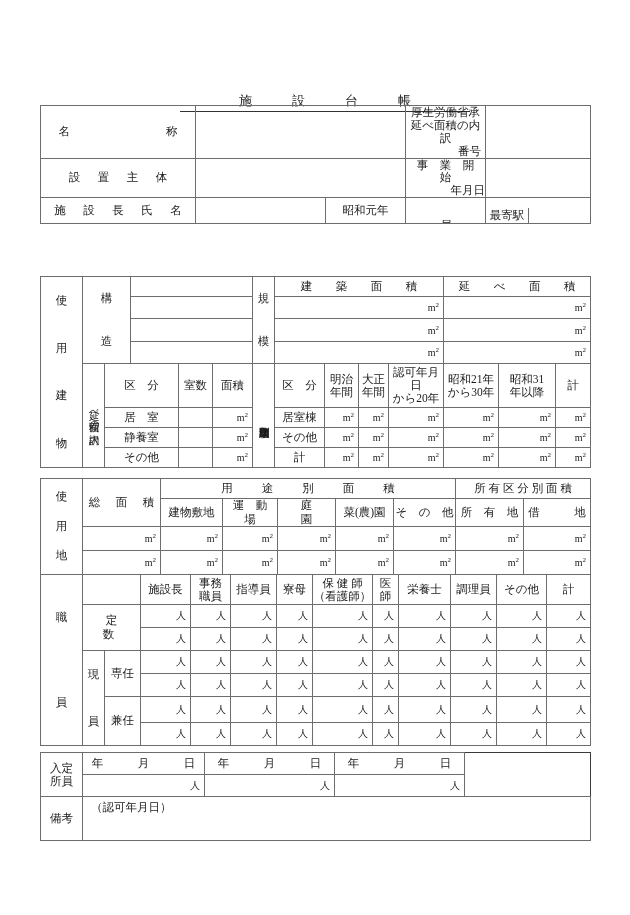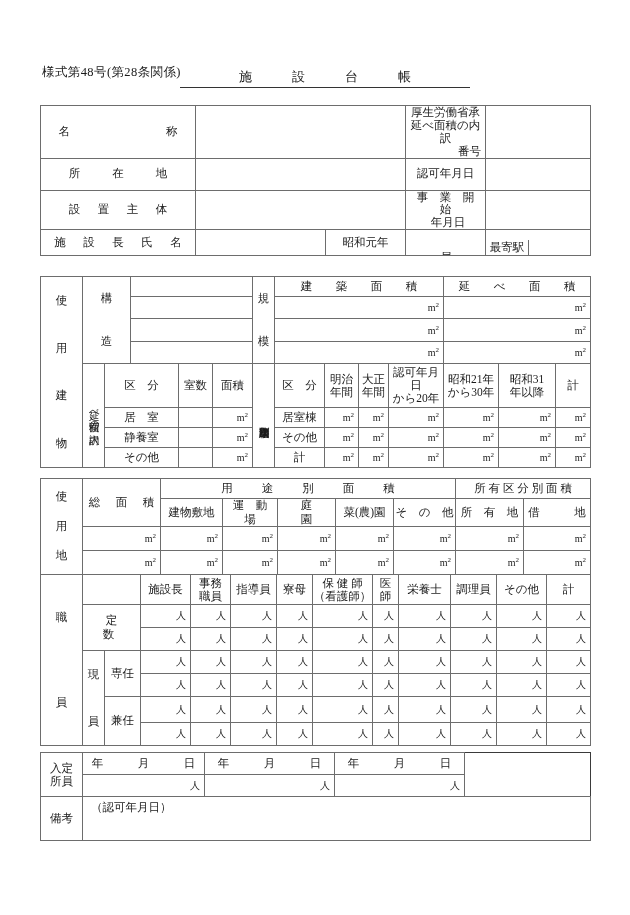--- a/index.html
+++ b/index.html
@@ -13,21 +13,21 @@
   .page{position:relative;width:630px;height:915px;box-sizing:border-box;}
 
   
   .form-no{
     position:absolute;left:42px;top:64px;
     font-size:12.5px;letter-spacing:0.4px;white-space:nowrap;
   }
 
   
   .doc-title{
-    position:absolute;left:180px;top:68px;width:290px;
+    position:absolute;left:180px;top:92px;width:290px;
     text-align:center;font-size:13px;
     border-bottom:1px solid #333;
     padding-bottom:1px;
     letter-spacing:0px;
   }
   .doc-title span{display:inline-block;}
   .doc-title .sp{width:40px;}
 
   
   table.grid{
@@ -46,21 +46,21 @@
   }
   .outer{border:1.6px solid #3a3a3a !important;}
 
   
   .lbl{letter-spacing:0;}
   .sp2{letter-spacing:6px;text-indent:6px;}
   .sp3{letter-spacing:10px;text-indent:10px;font-family:Liberation Mono, monospace;}
   .sp4{letter-spacing:3px;text-indent:3px;}
   .sp1{letter-spacing:2px;text-indent:2px;}
   .r{text-align:right;padding-right:4px;}
-  .l{text-align:center;padding-left:5px;}
+  .l{text-align:right;padding-left:5px;}
   .tiny{font-size:10.5px;}
 
   
   .vert{
     writing-mode:vertical-rl;
     text-orientation:upright;
     margin:0 auto;
     letter-spacing:2px;
     line-height:1;
     display:inline-block;
@@ -82,21 +82,20 @@
     display:flex;flex-direction:column;justify-content:space-around;
     align-items:center;height:100%;line-height:1;
   }
   .spread-v span{display:block;}
 </style>
 </head>
 <body>
 
 <div class="page">
 
-  <div class="form-no">様式第48号(第28条関係)</div>
 
   <div class="doc-title">
     <span>施</span><span class="sp"></span><span>設</span><span class="sp"></span><span>台</span><span class="sp"></span><span>帳</span>
   </div>
 
   <table class="grid outer" style="left:40px;top:105px;width:550px;">
     <colgroup>
       <col style="width:70px">
         <col style="width:85px">
         <col style="width:130px">
@@ -112,26 +111,20 @@
       <td colspan="2" class="lbl sp3">名　　　　称</td>
       <td colspan="3"></td>
       <td>
         <span class="stack">厚生労働省承</span>
         <span class="stack">延べ面積の内訳</span>
         <span class="stack r">番号</span>
       </td>
       <td></td>
     </tr>
 
-    <tr style="height:32px;">
-      <td colspan="2" class="lbl sp4">所　　在　　地</td>
-      <td colspan="3"></td>
-      <td class="l">認可年月日</td>
-      <td></td>
-    </tr>
 
     <tr style="height:34px;">
       <td colspan="2" class="lbl sp4">設　置　主　体</td>
       <td colspan="3"></td>
       <td>
         <span class="stack">事　業　開　始</span>
         <span class="stack l">年月日</span>
       </td>
       <td></td>
     </tr>

